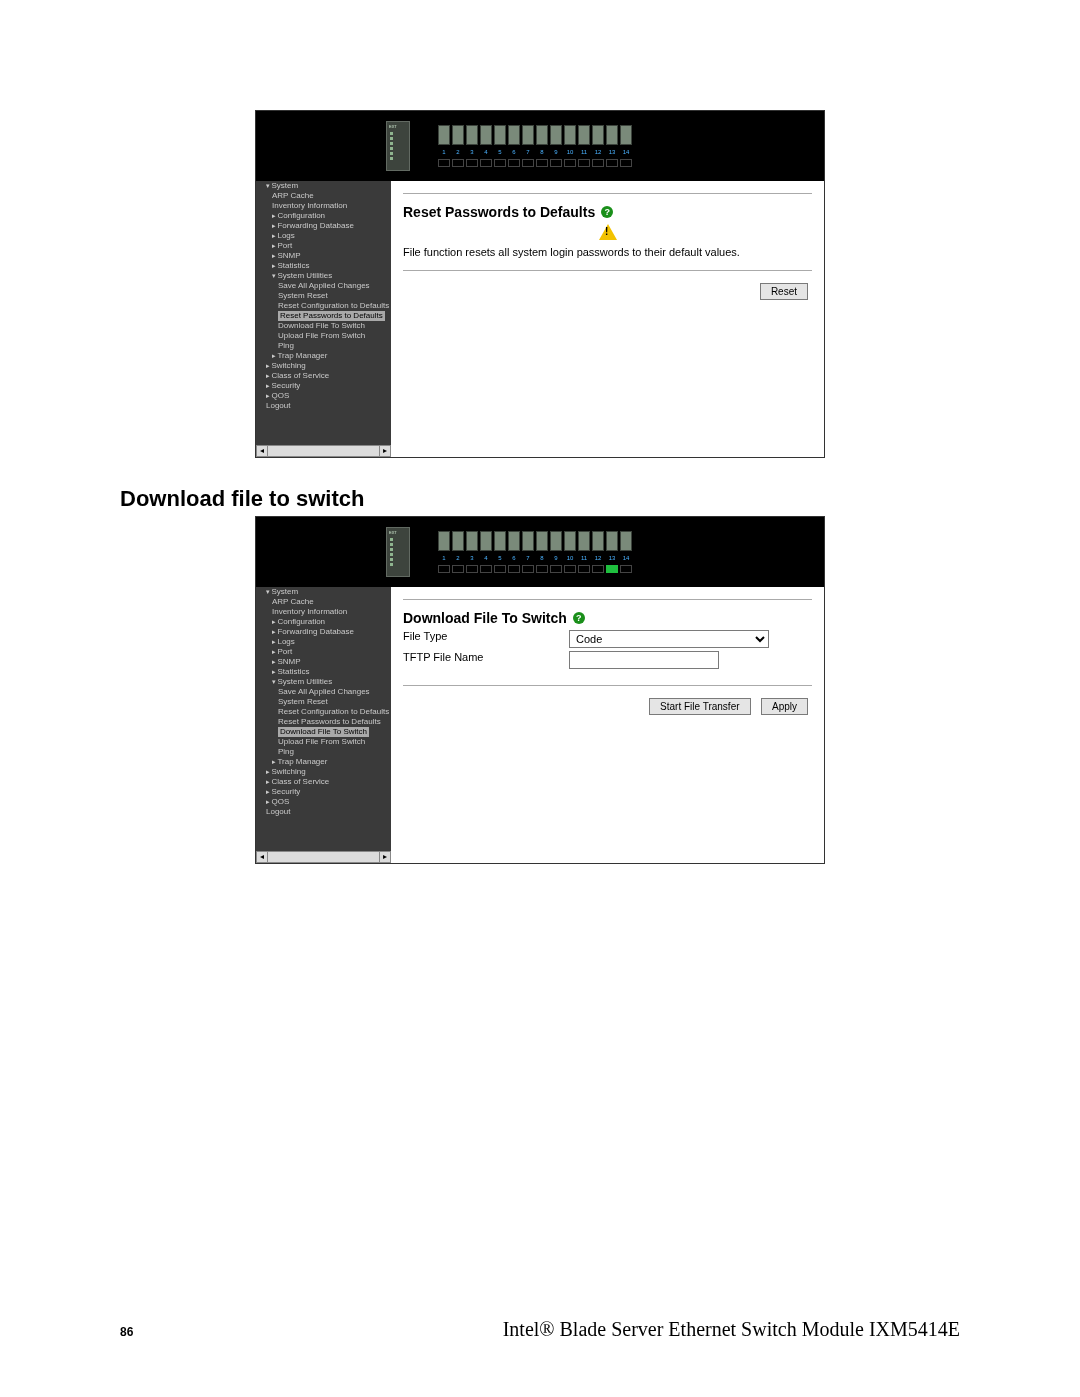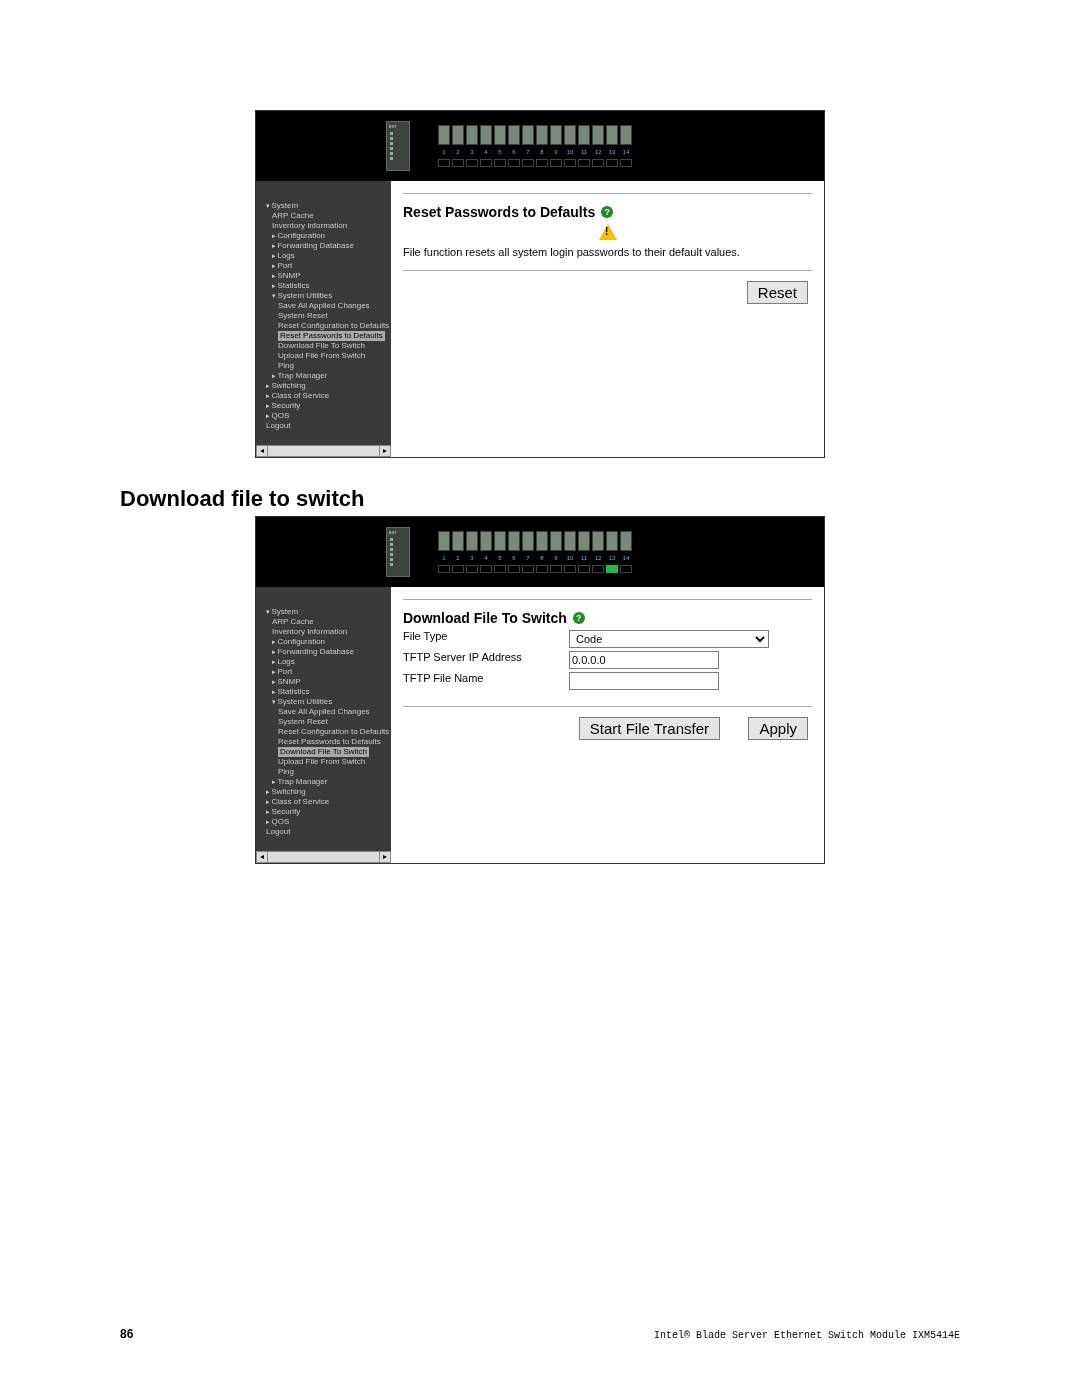--- a/index.html
+++ b/index.html
@@ -107,21 +107,21 @@
   .sidebar {
     width: 135px;
     background: #3a3a3a;
     color: #c9c9c9;
     font-family: Arial, sans-serif;
     font-size: 8px;
     line-height: 1.25;
     position: relative;
     overflow: hidden;
   }
-  .sidebar-inner { padding: 20px 0; }
+  .sidebar-inner { padding: 0 0; }
   .nav-item { padding: 0 4px 0 10px; white-space: nowrap; cursor: pointer; }
   .nav-item.top::before { content: "▾ "; font-size: 7px; }
   .nav-item.sub { padding-left: 16px; }
   .nav-item.sub2 { padding-left: 22px; }
   .nav-item.caret::before { content: "▸ "; font-size: 7px; }
   .nav-item.caretdown::before { content: "▾ "; font-size: 7px; }
   .nav-item.selected {
     background: #a9a9a9;
     color: #000;
     display: inline-block;
@@ -198,26 +198,26 @@
     left: -2.5px;
     top: 2px;
     font-size: 10px;
     font-weight: bold;
     color: #000;
   }
   .content .desc { font-size: 11px; margin: 6px 0 12px 0; }
   .btnrow { text-align: right; padding-right: 4px; }
   .winbtn {
     font-family: Arial, sans-serif;
-    font-size: 15px;
+    font-size: 10px;
     padding: 2px 10px;
     background: #e5e5e5;
     border: 1px solid #7a7a7a;
     cursor: pointer;
-    margin-left: 24px;
+    margin-left: 6px;
   }
   .formrow { display: flex; align-items: flex-start; margin: 3px 0; font-size: 11px; }
   .formrow .lbl { width: 130px; }
   .formrow select, .formrow input[type="text"] {
     font-size: 11px;
     font-family: Arial, sans-serif;
     height: 18px;
     border: 1px solid #7a7a7a;
     background: #fff;
     padding: 0 2px;
@@ -245,22 +245,22 @@
     display: flex;
     justify-content: space-between;
     align-items: baseline;
   }
   .footer .pn {
     font-family: Arial, Helvetica, sans-serif;
     font-size: 12px;
     font-weight: bold;
   }
   .footer .ft {
-    font-family: Liberation Mono, monospace;
-    font-size: 10px;
+    font-family: Liberation Serif, serif;
+    font-size: 20px;
     text-align: center;
   }
 </style>
 </head>
 <body>
 
 <div class="page">
 
   <div class="screenshot">
     <div class="banner">
@@ -432,24 +432,20 @@
           <span>Download File To Switch</span>
           <span class="help-icon">?</span>
         </h2>
         <div class="formrow">
           <span class="lbl">File Type</span>
           <select>
             <option>Code</option>
           </select>
         </div>
         <div class="formrow">
-          <span class="lbl">TFTP Server IP Address</span>
-          <input type="text" value="0.0.0.0" style="">
-        </div>
-        <div class="formrow">
           <span class="lbl">TFTP File Name</span>
           <input type="text" value="" style="">
         </div>
         <hr class="thin" style="margin-top:16px;">
         <div class="btnrow">
           <button class="winbtn">Start File Transfer</button>
           <button class="winbtn">Apply</button>
         </div>
       </div>
     </div>

